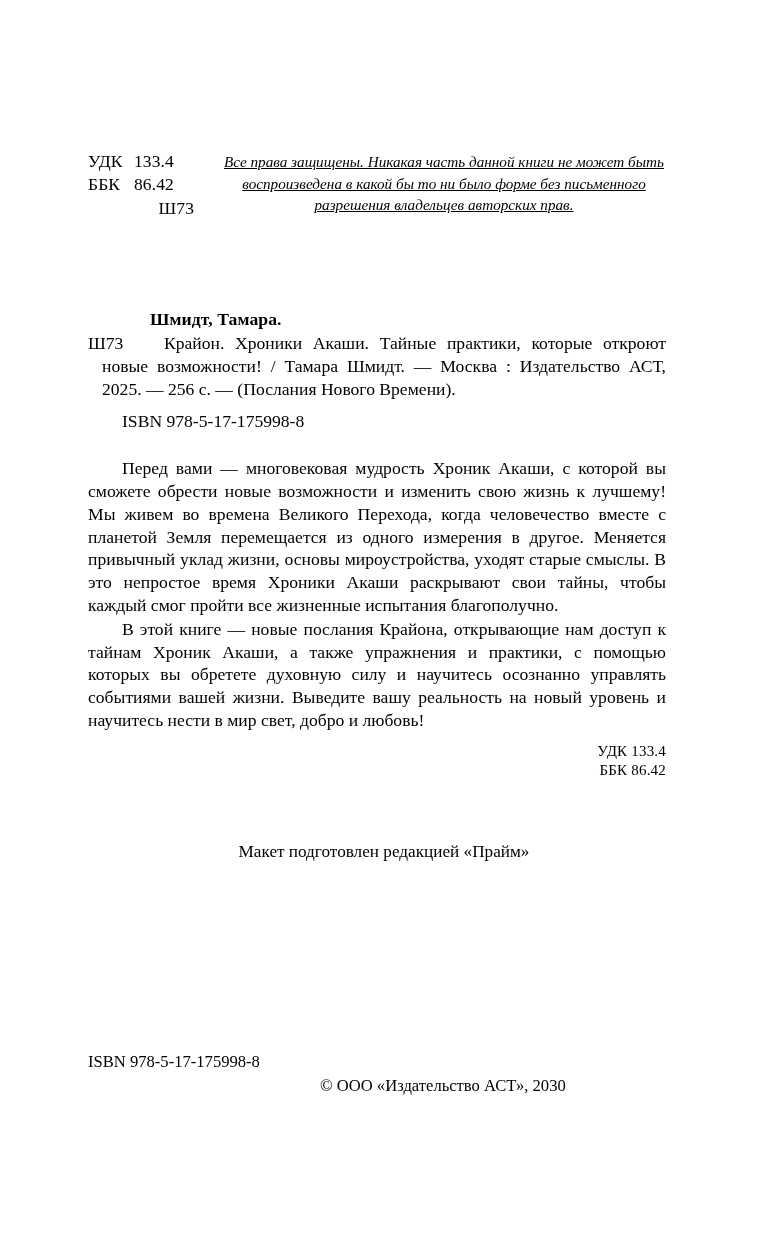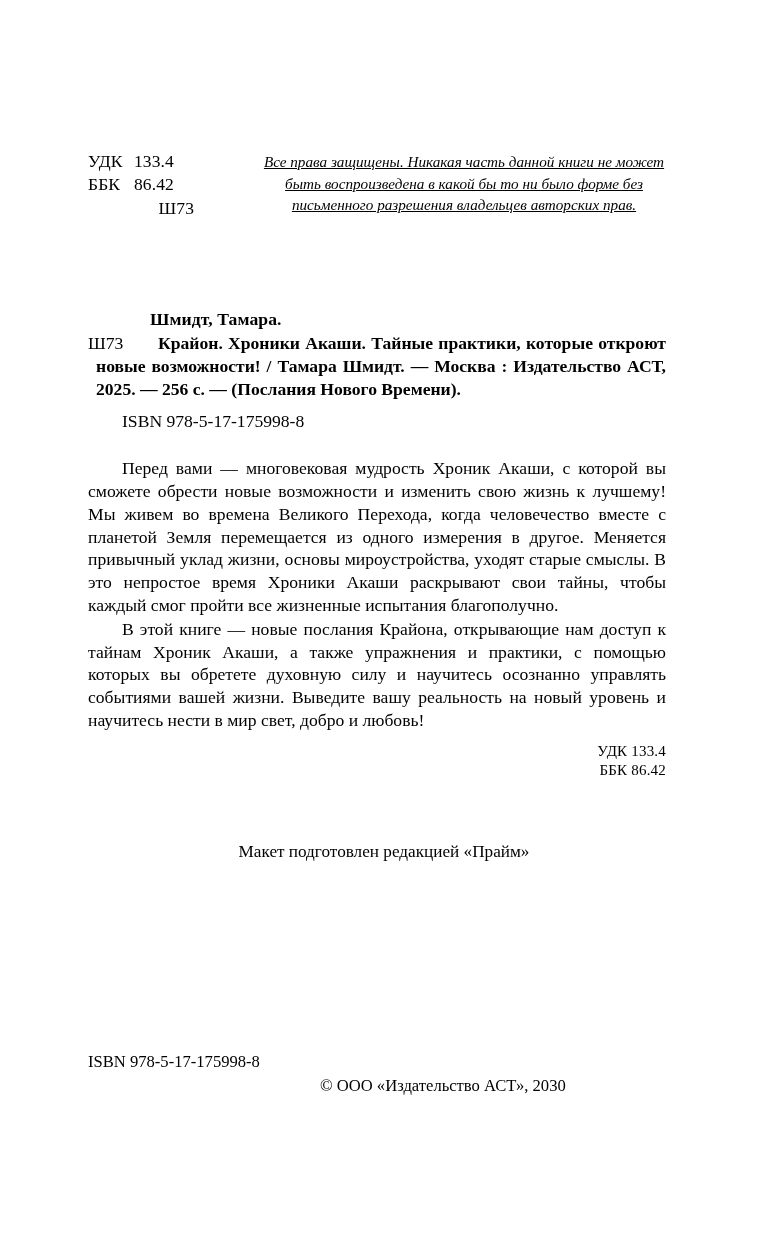--- a/index.html
+++ b/index.html
@@ -25,21 +25,20 @@
   }
 
   
   .top-block {
     position: absolute;
     left: 88px;
     top: 150px;
     width: 580px;
     display: flex;
     align-items: flex-start;
-    gap: 40px;
   }
   .codes {
     width: 118px;
     font-size: 17.5px;
     line-height: 1.33;
     letter-spacing: 0.1px;
   }
   .codes .code-row {
     display: flex;
     white-space: nowrap;
@@ -87,24 +86,23 @@
     text-align: justify;
     text-indent: 0;
   }
   .bib-sigla {
     position: absolute;
     left: 0;
     top: 0;
   }
   .bib-desc-text {
     display: block;
-    margin-left: 8px;
+    margin-left: 14px;
     text-indent: 62px;
     text-align: justify;
-    font-weight: bold;
   }
 
   .isbn-line {
     margin-top: 10px;
     text-indent: 34px;
   }
 
   
   .annotation {
     margin-top: 24px;

